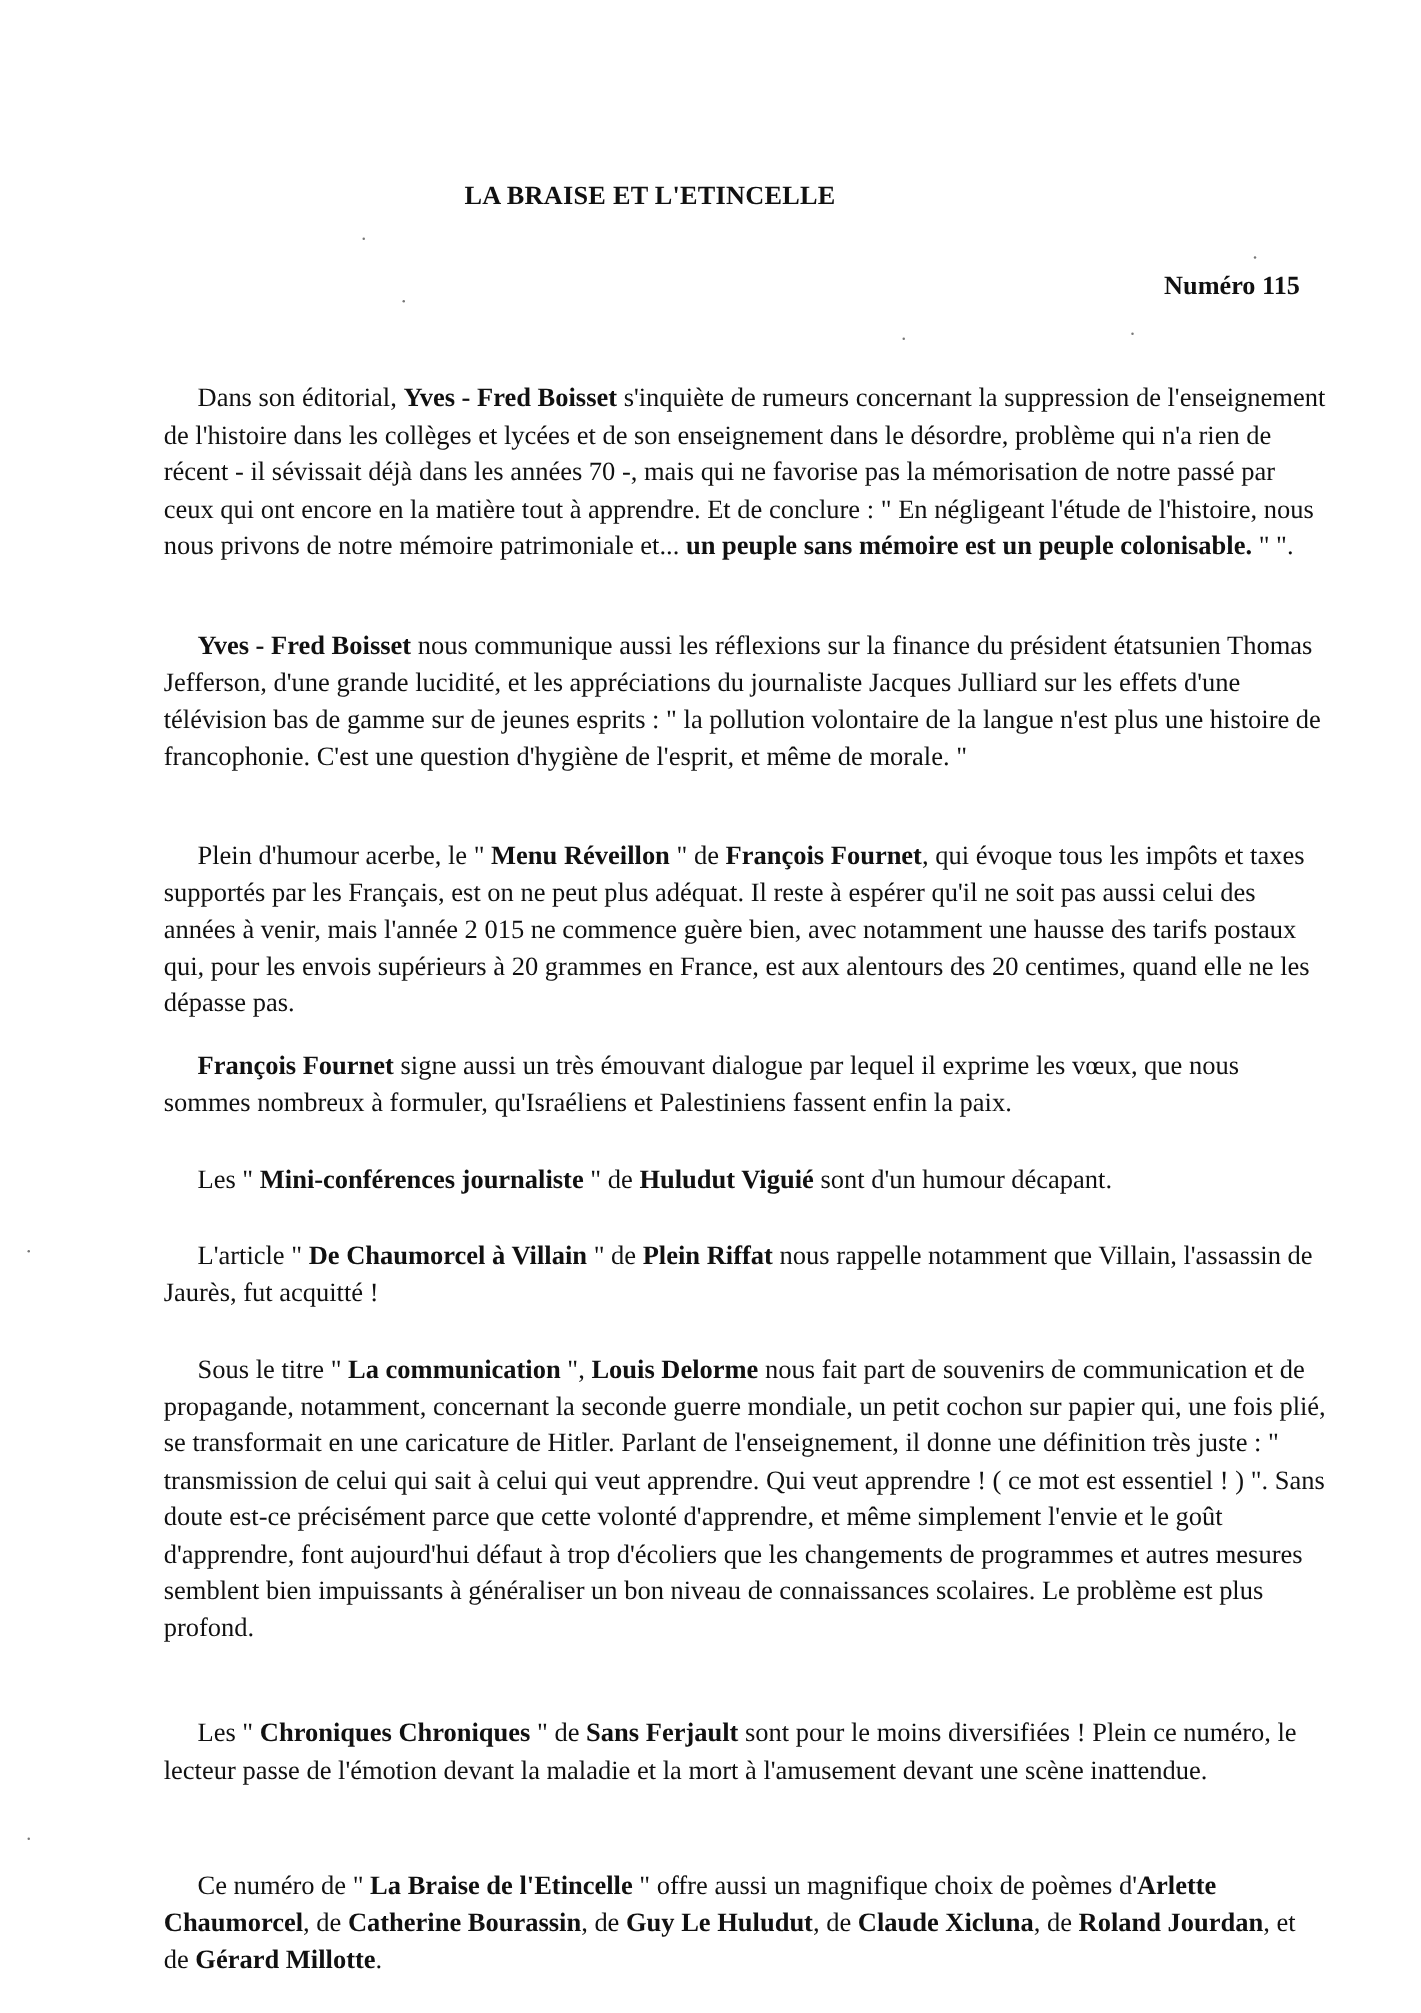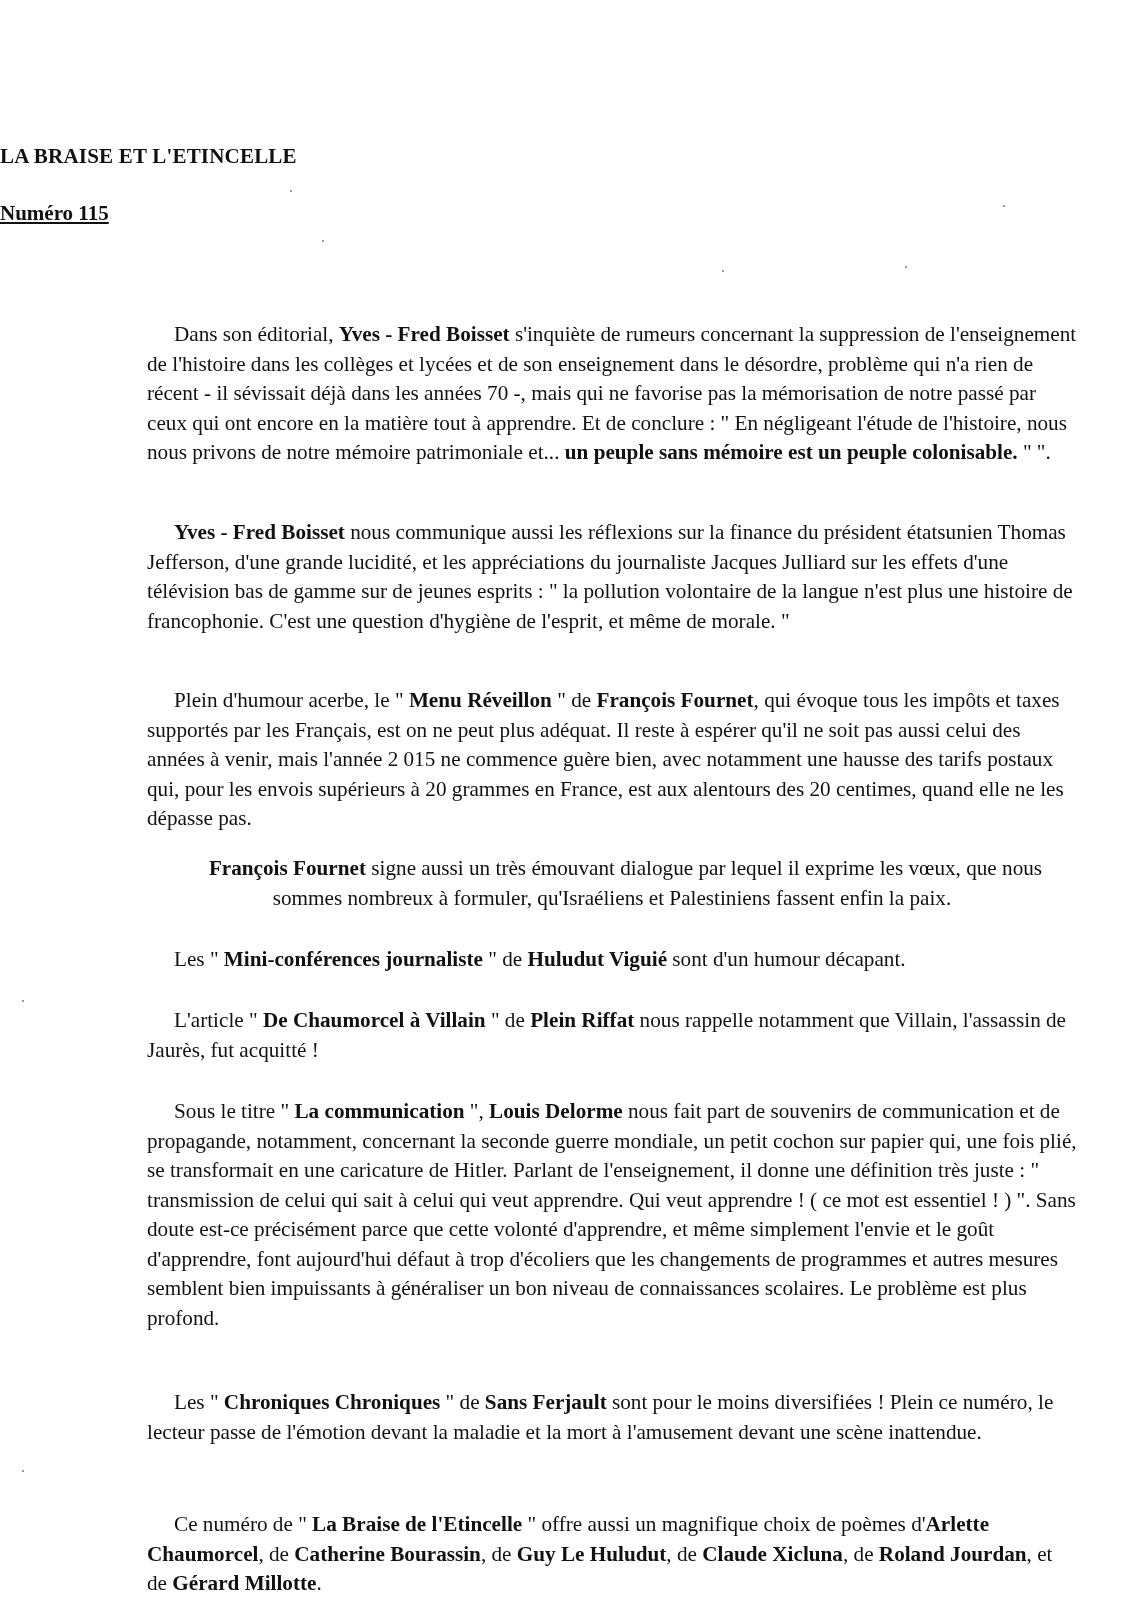--- a/index.html
+++ b/index.html
@@ -7,46 +7,46 @@
     width: 1137px;
     height: 1610px;
     position: relative;
     overflow: hidden;
     font-family: "Liberation Serif", "DejaVu Serif", serif;
     color: #111111;
   }
   .page { position: absolute; left: 0; top: 0; width: 1137px; height: 1610px; }
   .title {
     position: absolute; left: 0; width: 1040px; top: 144px;
-    text-align: left; font-weight: bold; font-size: 21px; letter-spacing: 0.2px;
+    text-align: center; font-weight: bold; font-size: 21px; letter-spacing: 0.2px;
     padding-left: 0;
   }
   .issue {
-    position: absolute; left: 0; width: 1040px; top: 201px;
-    text-align: left; font-weight: bold; font-size: 21px; text-decoration: underline;
+    position: absolute; left: 0; width: 1040px; top: 216px;
+    text-align: right; font-weight: bold; font-size: 21px;
   }
   .para {
     position: absolute; left: 131px; width: 930px;
-    font-size: 21.2px; line-height: 29.5px; margin: 16px;
+    font-size: 21.2px; line-height: 29.5px; margin: 0;
     text-indent: 27px;
   }
   .para b { font-weight: bold; }
   .speck { position: absolute; width: 2px; height: 2px; background: #777; border-radius: 1px; }
 </style>
 </head>
 <body>
 
 <div class="page">
   <div class="title">LA BRAISE ET L'ETINCELLE</div>
   <div class="issue">Numéro 115</div>
 
   <p class="para" style="top:304px;"><span>Dans son éditorial, </span><b>Yves - Fred Boisset</b><span> s'inquiète de rumeurs concernant la suppression de l'enseignement de l'histoire dans les collèges et lycées et de son enseignement dans le désordre, problème qui n'a rien de récent - il sévissait déjà dans les années 70 -, mais qui ne favorise pas la mémorisation de notre passé par ceux qui ont encore en la matière tout à apprendre. Et de conclure : " En négligeant l'étude de l'histoire, nous nous privons de notre mémoire patrimoniale et... </span><b>un peuple sans mémoire est un peuple colonisable.</b><span> "   ".</span></p>
   <p class="para" style="top:502px;"><b>Yves - Fred Boisset</b><span> nous communique aussi les réflexions sur la finance du président étatsunien Thomas Jefferson, d'une grande lucidité, et les appréciations du journaliste Jacques Julliard sur les effets d'une télévision bas de gamme sur de jeunes esprits : " la pollution volontaire de la langue n'est plus une histoire de francophonie. C'est une question d'hygiène de l'esprit, et même de morale. "</span></p>
   <p class="para" style="top:670px;"><span>Plein d'humour acerbe, le " </span><b>Menu Réveillon</b><span> " de </span><b>François Fournet</b><span>, qui évoque tous les impôts et taxes supportés par les Français, est on ne peut plus adéquat. Il reste à espérer qu'il ne soit pas aussi celui des années à venir, mais l'année 2 015 ne commence guère bien, avec notamment une hausse des tarifs postaux qui, pour les envois supérieurs à 20 grammes en France, est aux alentours des 20 centimes, quand elle ne les dépasse pas.</span></p>
-  <p class="para" style="top:838px;text-align:center;"><b>François Fournet</b><span> signe aussi un très émouvant dialogue par lequel il exprime les vœux, que nous sommes nombreux à formuler, qu'Israéliens et Palestiniens fassent enfin la paix.</span></p>
+  <p class="para" style="top:838px;"><b>François Fournet</b><span> signe aussi un très émouvant dialogue par lequel il exprime les vœux, que nous sommes nombreux à formuler, qu'Israéliens et Palestiniens fassent enfin la paix.</span></p>
   <p class="para" style="top:929px;"><span>Les " </span><b>Mini-conférences journaliste</b><span> " de </span><b>Huludut Viguié</b><span> sont d'un humour décapant.</span></p>
   <p class="para" style="top:990px;"><span>L'article " </span><b>De Chaumorcel à Villain</b><span> " de </span><b>Plein Riffat</b><span> nous rappelle notamment que Villain, l'assassin de Jaurès, fut acquitté !</span></p>
   <p class="para" style="top:1081px;"><span>Sous le titre " </span><b>La communication</b><span> ", </span><b>Louis Delorme</b><span> nous fait part de souvenirs de communication et de propagande, notamment, concernant la seconde guerre mondiale, un petit cochon sur papier qui, une fois plié, se transformait en une caricature de Hitler. Parlant de l'enseignement, il donne une définition très juste : " transmission de celui qui sait à celui qui veut apprendre. Qui veut apprendre ! ( ce mot est essentiel ! ) ". Sans doute est-ce précisément parce que cette volonté d'apprendre, et même simplement l'envie et le goût d'apprendre, font aujourd'hui défaut à trop d'écoliers que les changements de programmes et autres mesures semblent bien impuissants à généraliser un bon niveau de connaissances scolaires. Le problème est plus profond.</span></p>
   <p class="para" style="top:1372px;"><span>Les " </span><b>Chroniques Chroniques</b><span> " de </span><b>Sans Ferjault</b><span> sont pour le moins diversifiées ! Plein ce numéro, le lecteur passe de l'émotion devant la maladie et la mort à l'amusement devant une scène inattendue.</span></p>
   <p class="para" style="top:1494px;"><span>Ce numéro de " </span><b>La Braise de l'Etincelle</b><span> " offre aussi un magnifique choix de poèmes d'</span><b>Arlette Chaumorcel</b><span>, de </span><b>Catherine Bourassin</b><span>, de </span><b>Guy Le Huludut</b><span>, de </span><b>Claude Xicluna</b><span>, de </span><b>Roland Jourdan</b><span>, et de </span><b>Gérard Millotte</b><span>.</span></p>
 
   <span class="speck" style="left:290px;top:190px;"></span>
   <span class="speck" style="left:322px;top:240px;"></span>
   <span class="speck" style="left:722px;top:270px;"></span>
   <span class="speck" style="left:905px;top:266px;"></span>

